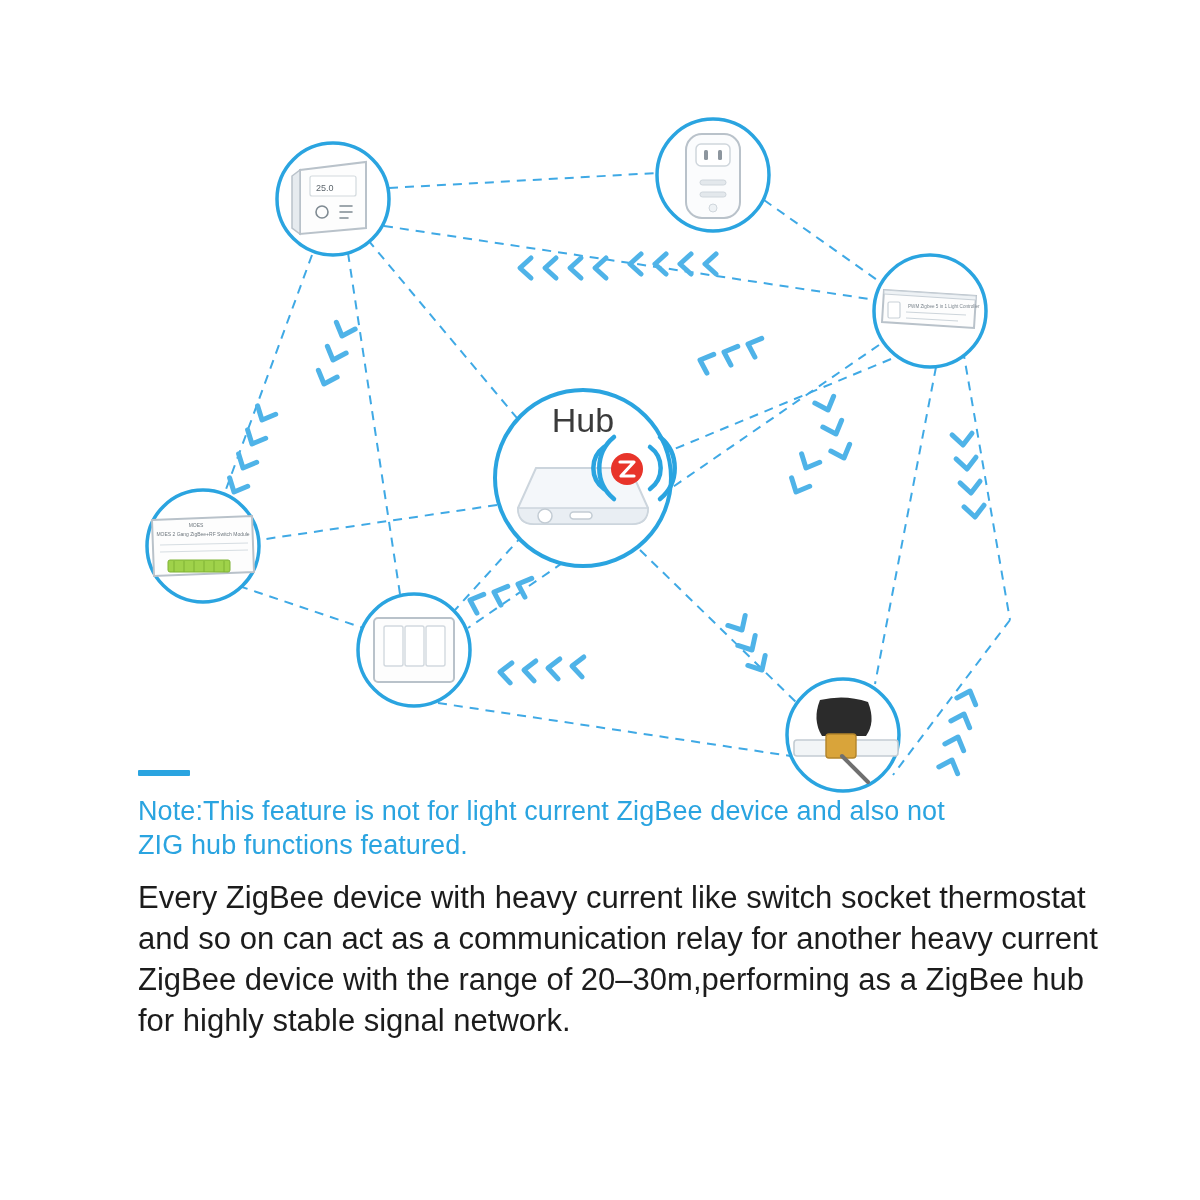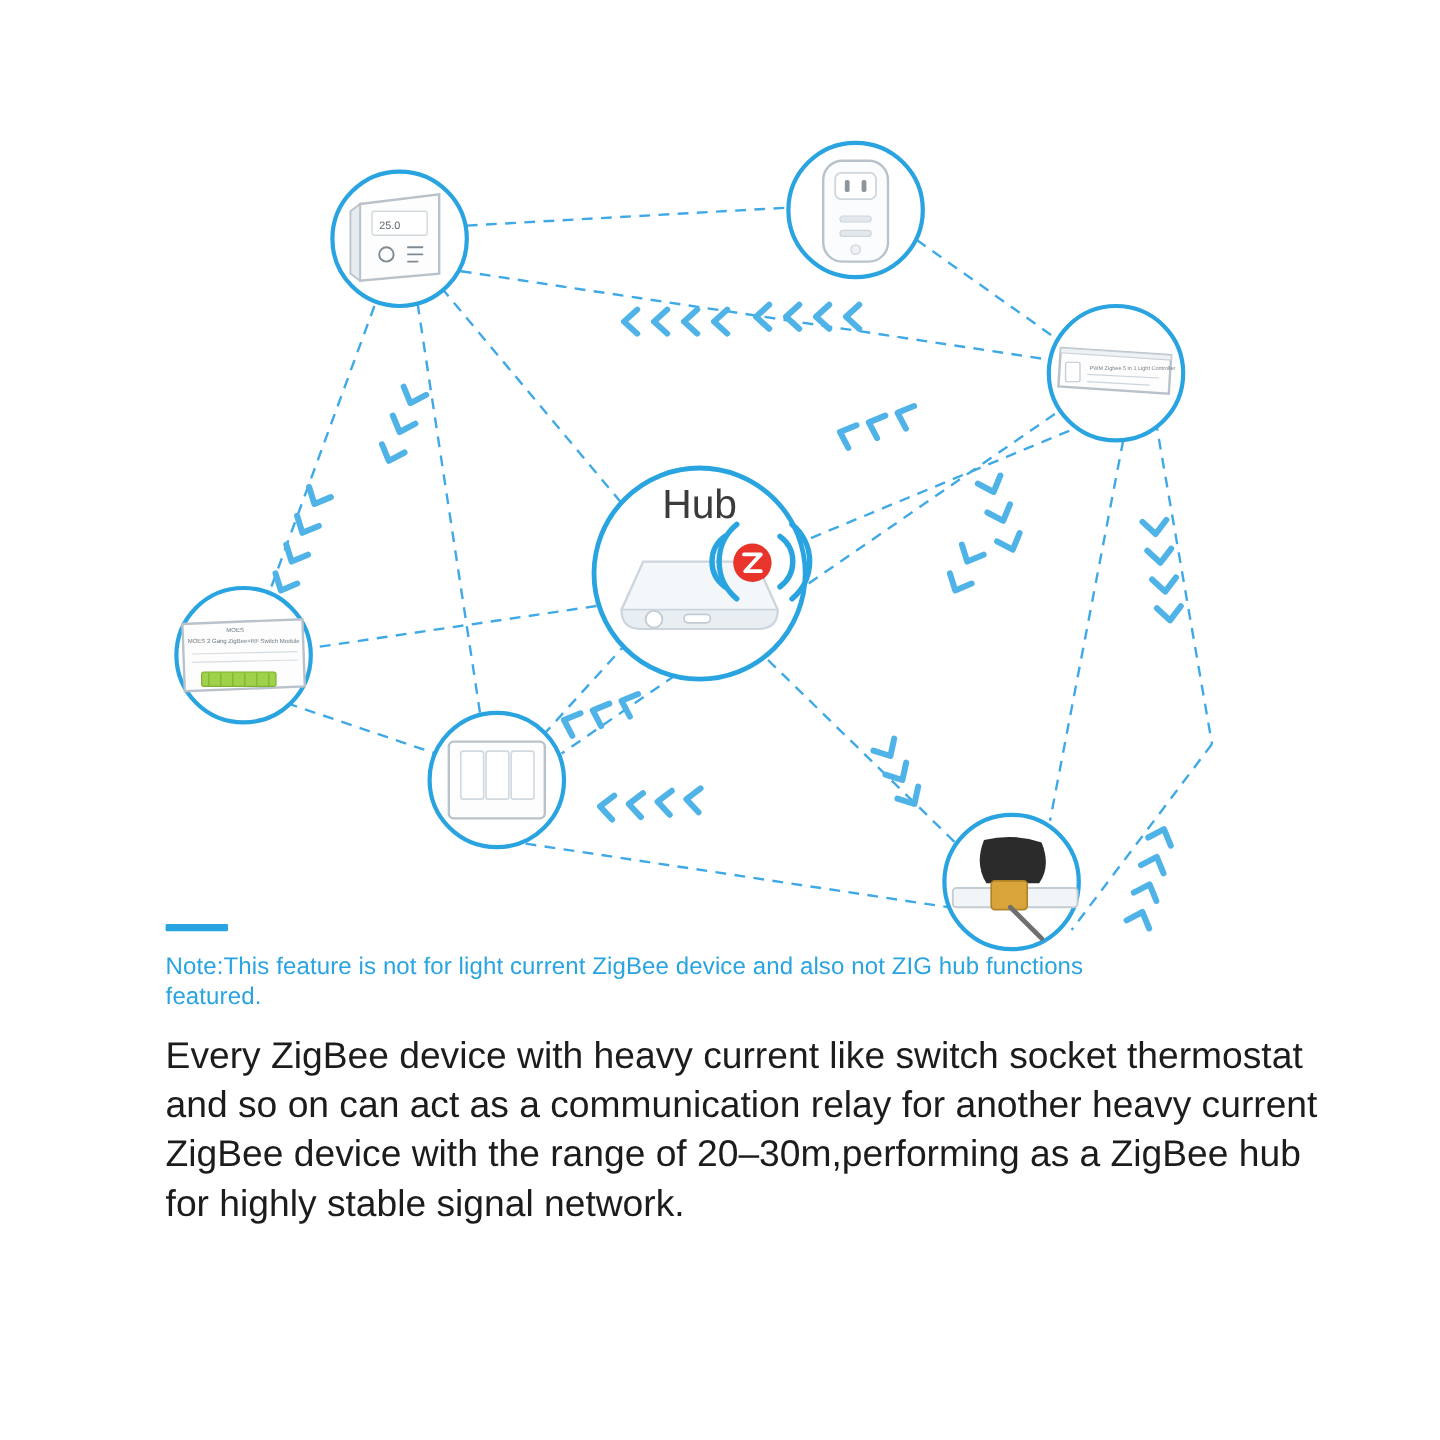--- a/index.html
+++ b/index.html
@@ -35,21 +35,21 @@
   }
   .accent-bar {
     width: 52px;
     height: 6px;
     background: #2aa4e0;
     border-radius: 1px;
     margin-bottom: 18px;
   }
   .note-text {
     color: #2aa4e0;
-    font-size: 20px;
+    font-size: 27px;
     line-height: 1.27;
     letter-spacing: 0.1px;
     margin: 0 0 14px 0;
     max-width: 850px;
   }
   .body-text {
     color: #1c1c1c;
     font-size: 31px;
     line-height: 1.33;
     margin: 0;

